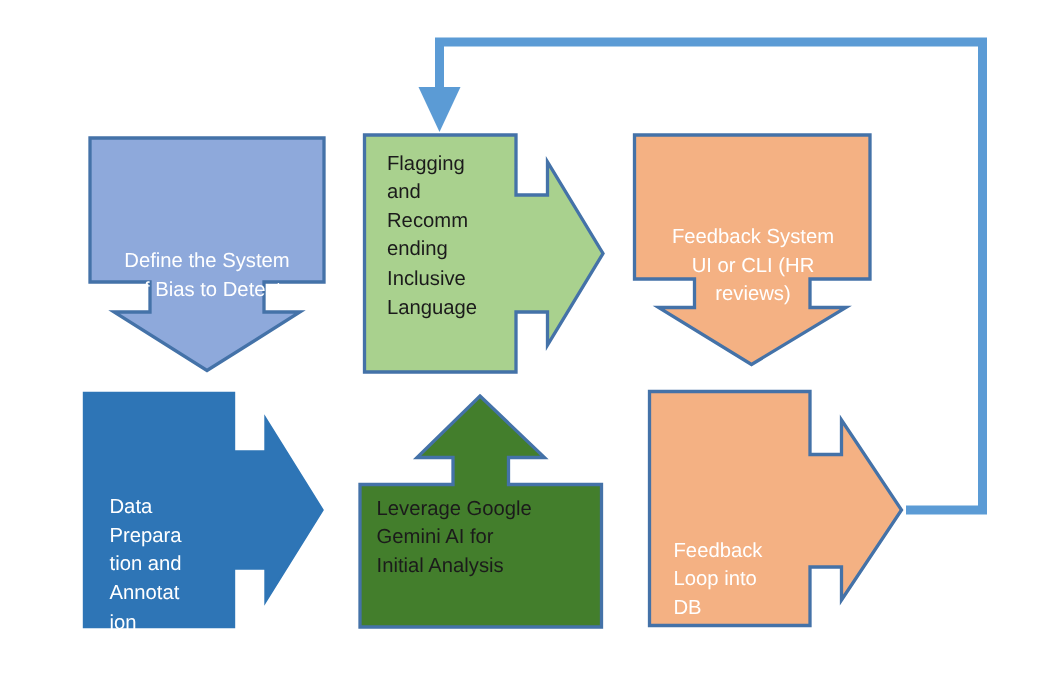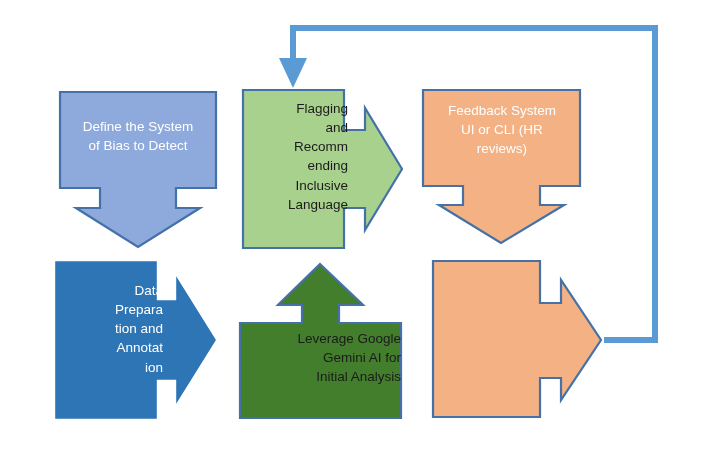--- a/index.html
+++ b/index.html
@@ -27,24 +27,24 @@
   }
   .node .label {
     position: absolute;
     box-sizing: border-box;
     white-space: pre-line;
     line-height: 1.42;
     font-size: 13.5px;
     z-index: 2;
     pointer-events: none;
   }
-  .label.light { color: #ffffff; }
+  .label.light { color: #ffffff; margin-top: 47px; }
   .label.dark  { color: #1b1b1b; }
   .label.center { text-align: center; }
-  .label.left   { text-align: right; }
+  .label.left   { text-align: left; }
 
   .connector {
     position: absolute;
     left: 0; top: 0;
     width: 702px;
     height: 453px;
     overflow: visible;
   }
 </style>
 </head>
@@ -103,15 +103,18 @@
     </svg>
     <div class="label light center" style="left:8px; top:13px; width:146px;">Feedback System
 UI or CLI (HR
 reviews)</div>
   </div>
 
   <div class="node" style="left:431px; top:259px; width:173px; height:160px;">
     <svg width="173" height="160" viewBox="0 0 173 160">
       <path d="M 2 2 L 109 2 L 109 44 L 130 44 L 130 21 L 170 81 L 130 141 L 130 119 L 109 119 L 109 158 L 2 158 Z" fill="#F4B183" stroke="#4472A8" stroke-width="2.2" stroke-linejoin="miter"></path>
     </svg>
+    <div class="label light left" style="left:18px; top:51px; width:98px;">Feedback
+Loop into
+DB</div>
   </div>
 
 </div>
 
 </body></html>

